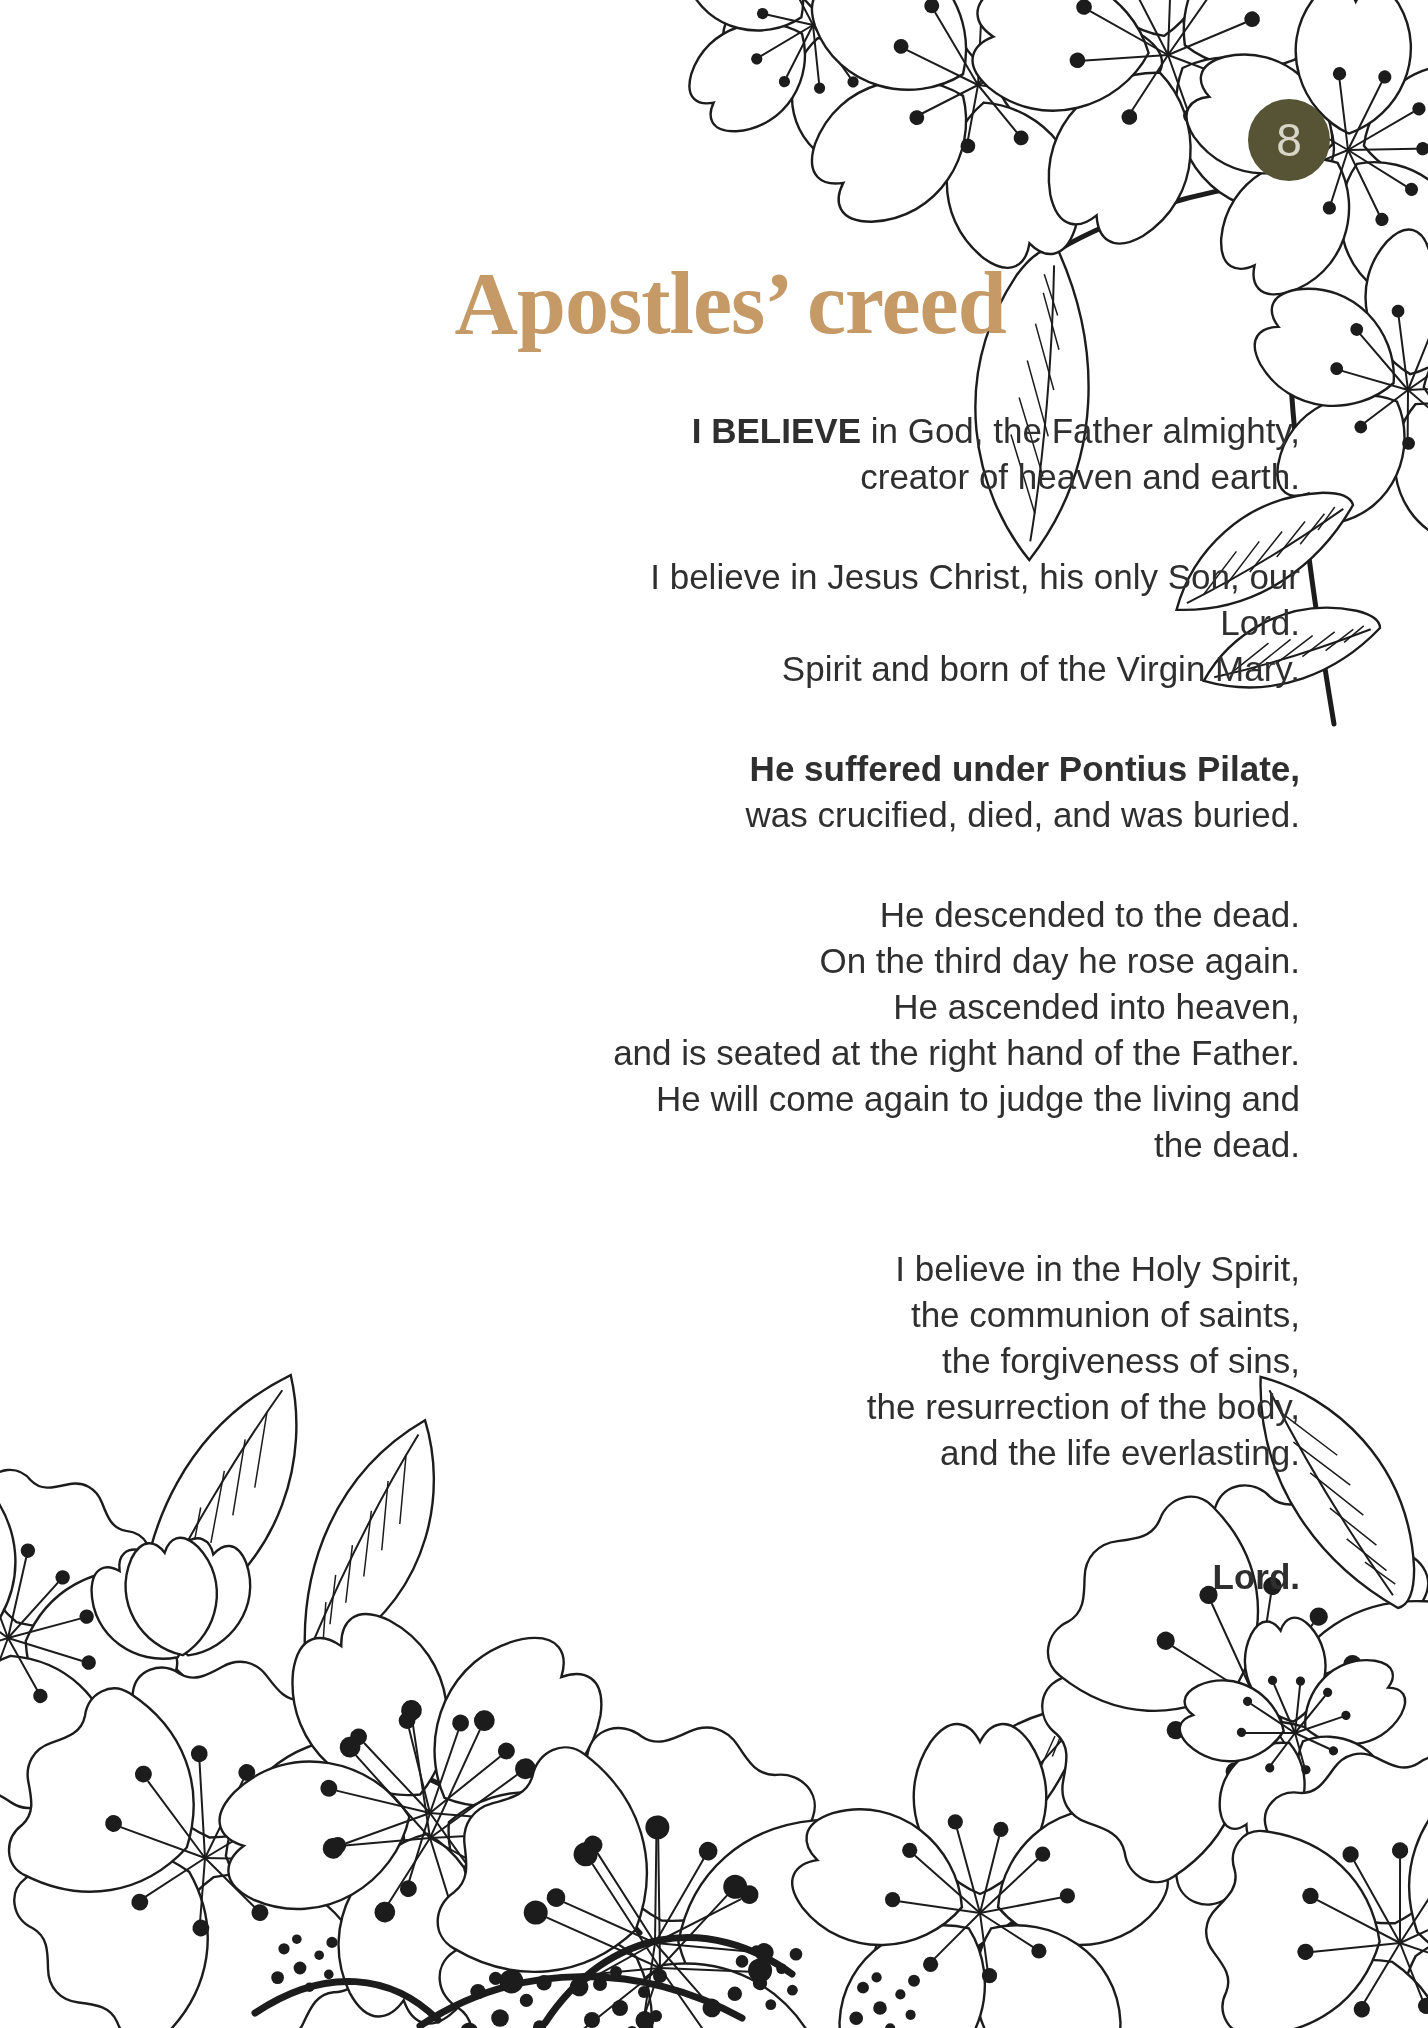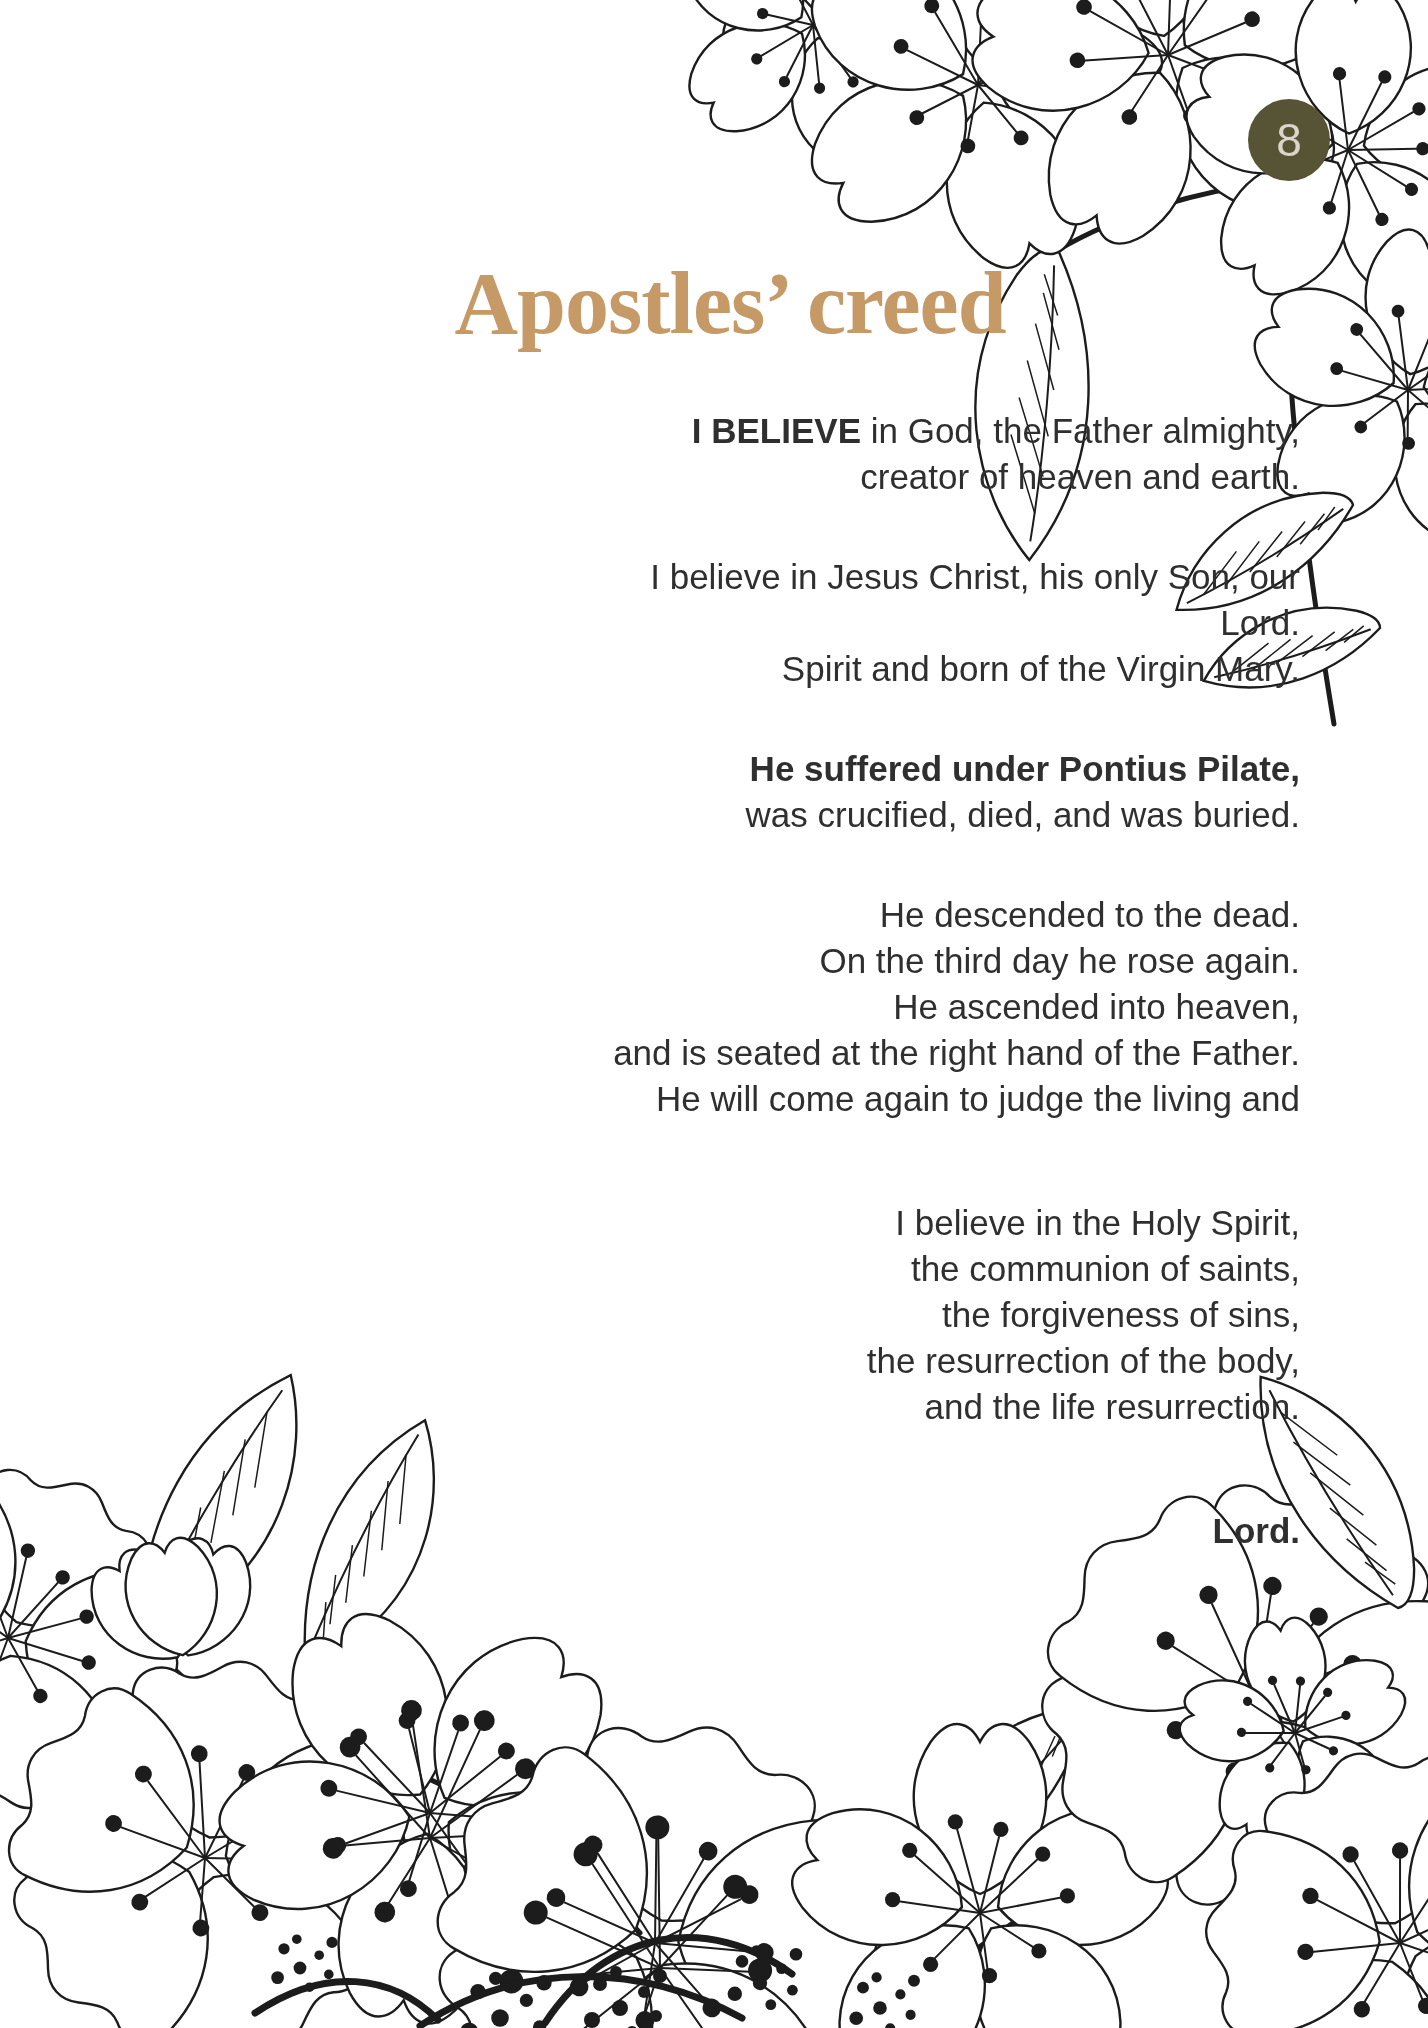--- a/index.html
+++ b/index.html
@@ -168,26 +168,27 @@
       <span class="ln b">He suffered under Pontius Pilate,</span>
       <span class="ln">was crucified, died, and was buried.</span>
     </p>
 
     <p class="para gap-lg">
       <span class="ln">He descended to the dead.</span>
       <span class="ln">On the third day he rose again.</span>
       <span class="ln">He ascended into heaven,</span>
       <span class="ln">and is seated at the right hand of the Father.</span>
       <span class="ln">He will come again to judge the living and</span>
+      <span class="ln">the dead.</span>
     </p>
 
     <p class="para gap-lg">
       <span class="ln">I believe in the Holy Spirit,</span>
       <span class="ln">the communion of saints,</span>
       <span class="ln">the forgiveness of sins,</span>
       <span class="ln">the resurrection of the body,</span>
-      <span class="ln">and the life resurrection.</span>
+      <span class="ln">and the life everlasting.</span>
     </p>
 
     <p class="para amen">Lord.</p>
 
   </div>
 </div>
 
 </body></html>

